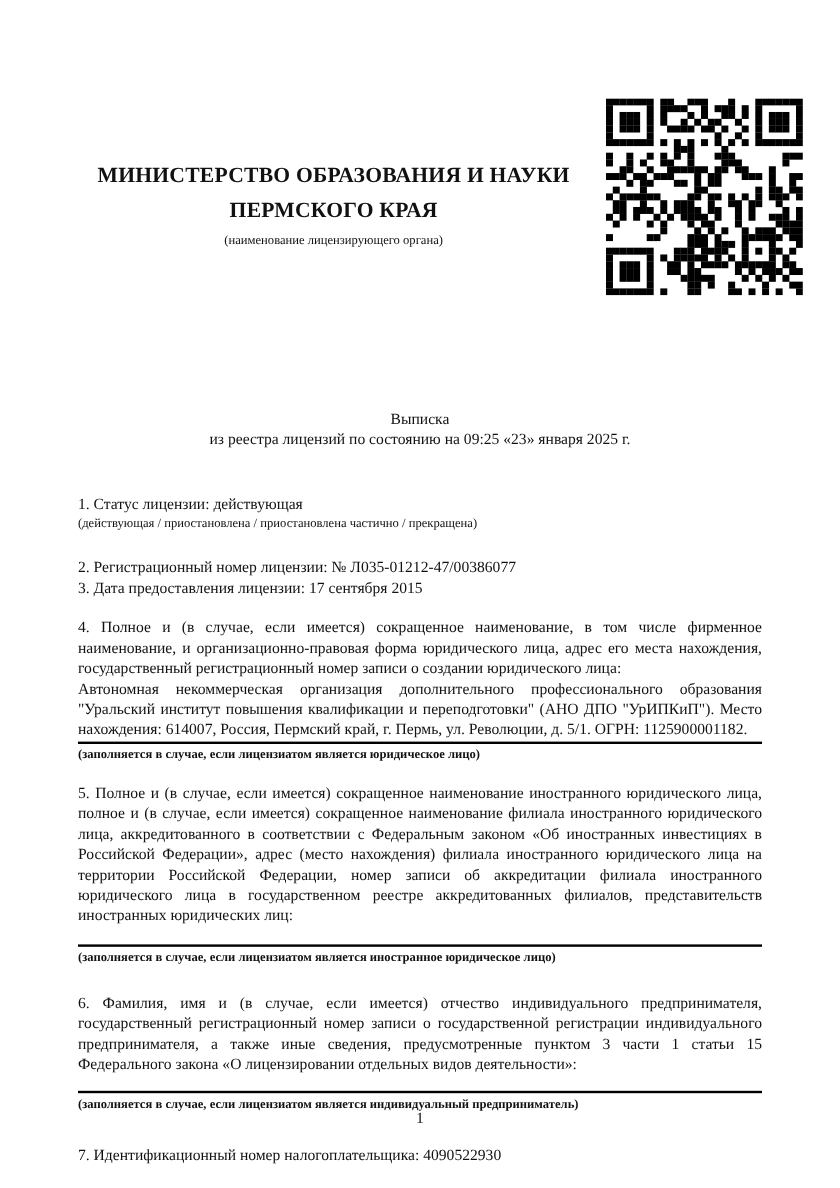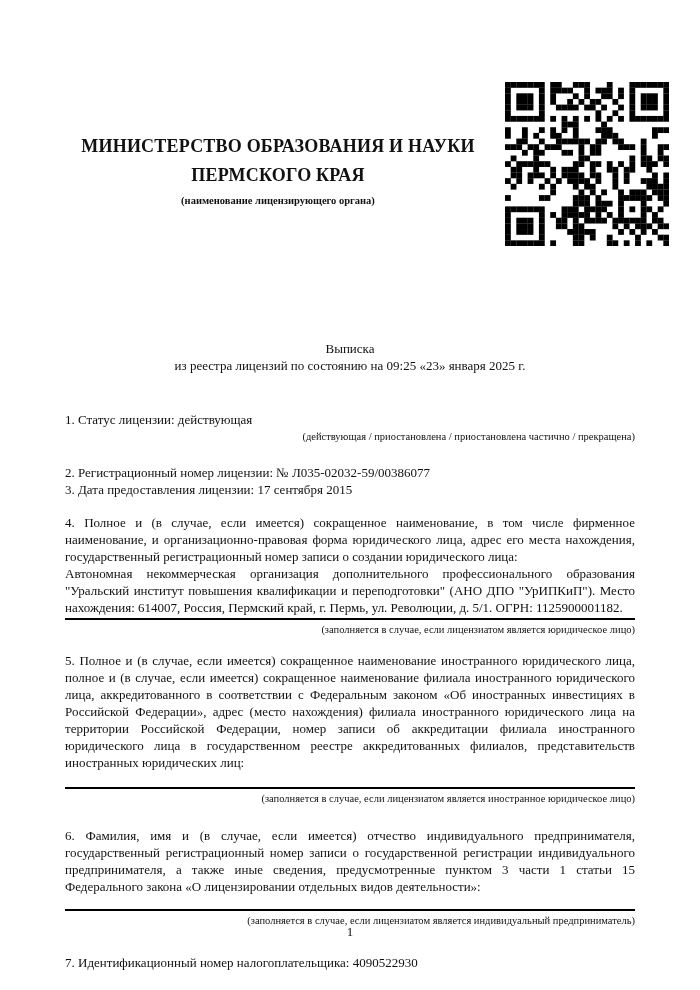--- a/index.html
+++ b/index.html
@@ -10,43 +10,43 @@
     color: #111111;
     font-family: "Liberation Serif", serif;
     position: relative;
     overflow: hidden;
   }
   .org-header {
     position: absolute; top: 132px; left: 68px; width: 420px;
     text-align: center;
   }
   .org-name-line { font-weight: bold; font-size: 18px; line-height: 29px; letter-spacing: 0.2px; text-align: center; }
-  .org-caption { font-size: 10.5px; line-height: 13px; margin-top: 4px; font-weight: bold; }
+  .org-caption { font-size: 10.5px; line-height: 13px; margin-top: 4px; }
   .qr {
     position: absolute; top: 82px; left: 505px; width: 164px; height: 164px;
   }
   .qr svg { display: block; }
   .content {
     position: absolute; top: 296px; left: 65px; width: 570px;
     font-size: 13px; line-height: 17px;
   }
   .doc-title { text-align: center; margin-top: 44px; }
   .just { text-align: justify; }
-  .caption { font-size: 10.5px; line-height: 13px; text-align: right; margin-top: 2px; }
+  .caption { font-size: 10.5px; line-height: 13px; text-align: left; margin-top: 2px; }
   .rule { border-top: 2px solid #000; height: 0; margin-top: 2px; }
   .f1 { margin-top: 37px; }
   .f2 { margin-top: 21px; }
   .f3 { margin-top: 0; }
   .f4 { margin-top: 16px; }
   .f5 { margin-top: 16px; }
   .f6 { margin-top: 22px; }
   .f7 { margin-top: 27px; }
   .blank-a { height: 14px; }
   .blank-b { height: 12px; }
-  .cap-sp { margin-top: 3px; }
+  .cap-sp { margin-top: 3px; font-weight: bold; }
   .page-number {
     position: absolute; top: 924px; left: 0; width: 700px;
     text-align: center; font-size: 13px;
   }
 </style>
 </head>
 <body>
 
 <div>
 
@@ -469,21 +469,21 @@
       <div>Выписка</div>
       <div>из реестра лицензий по состоянию на 09:25 «23» января 2025 г.</div>
     </div>
 
     <div class="f1">
       <div>1. Статус лицензии: действующая</div>
       <div class="caption">(действующая / приостановлена / приостановлена частично / прекращена)</div>
     </div>
 
     <div class="f2">
-      <div>2. Регистрационный номер лицензии: № Л035-02032-59/00386077</div>
+      <div>2. Регистрационный номер лицензии: № Л035-01212-47/00386077</div>
     </div>
 
     <div class="f3">
       <div>3. Дата предоставления лицензии: 17 сентября 2015</div>
     </div>
 
     <div class="f4">
       <div class="just">4. Полное и (в случае, если имеется) сокращенное наименование, в том числе фирменное наименование, и организационно-правовая форма юридического лица, адрес его места нахождения, государственный регистрационный номер записи о создании юридического лица:</div>
       <div class="just">Автономная некоммерческая организация дополнительного профессионального образования "Уральский институт повышения квалификации и переподготовки" (АНО ДПО "УрИПКиП"). Место нахождения: 614007, Россия, Пермский край, г. Пермь, ул. Революции, д. 5/1. ОГРН: 1125900001182.</div>
       <div class="rule"></div>

